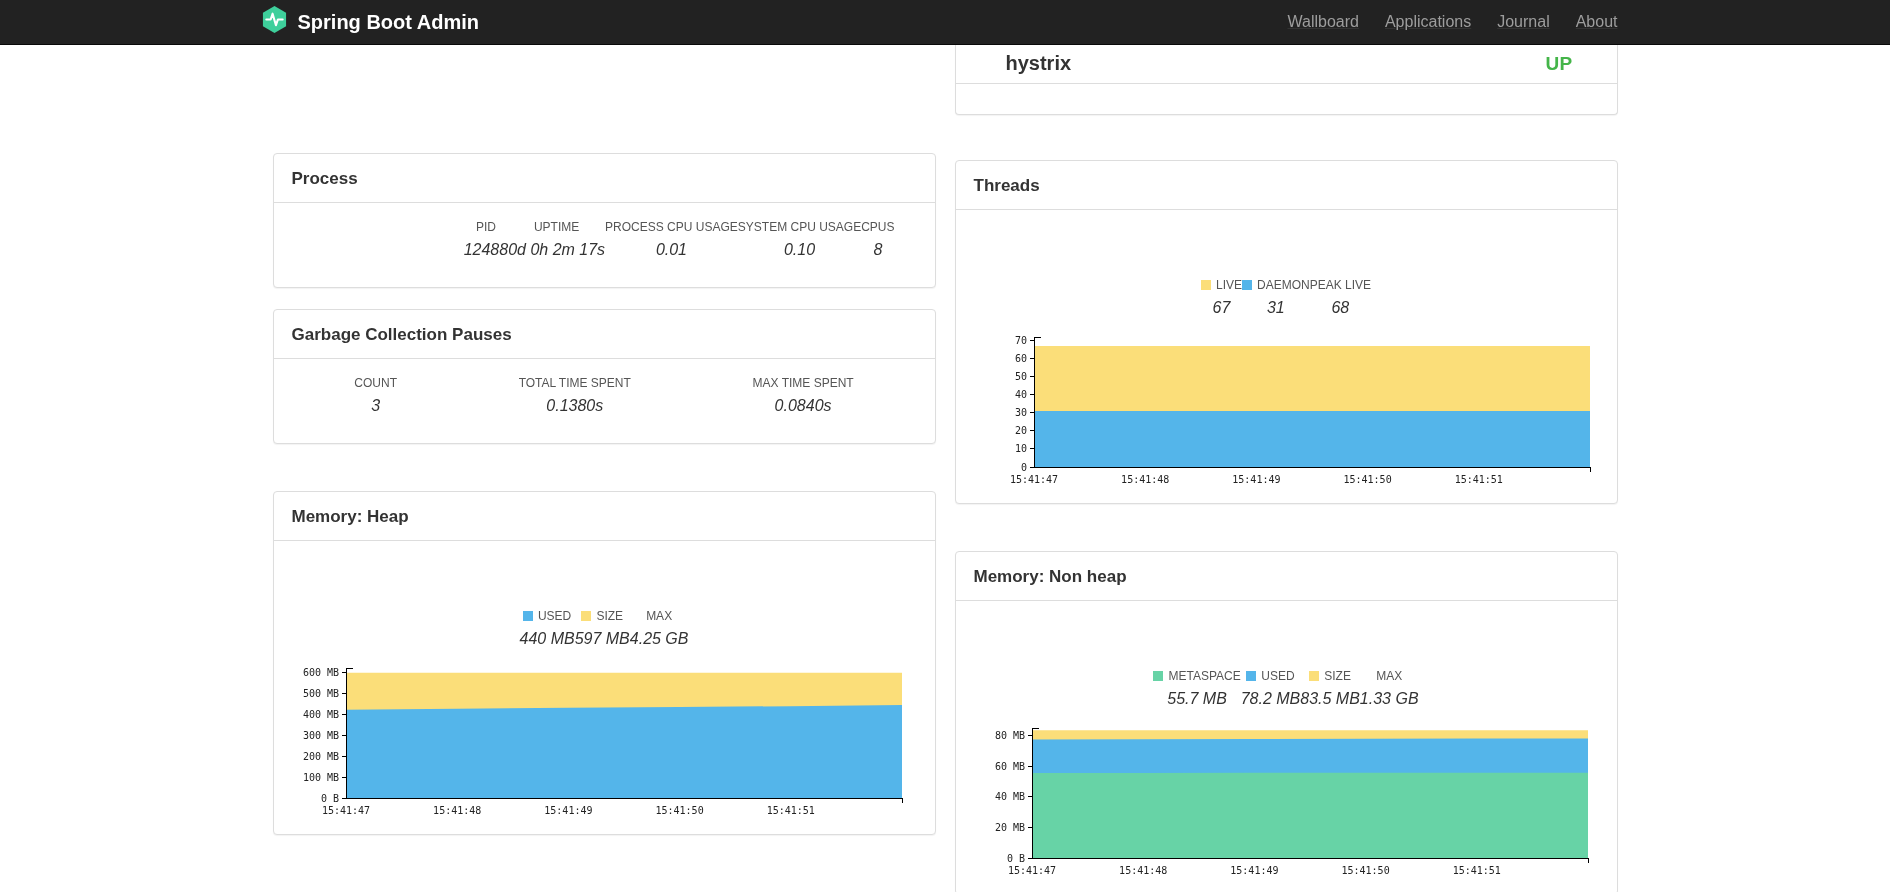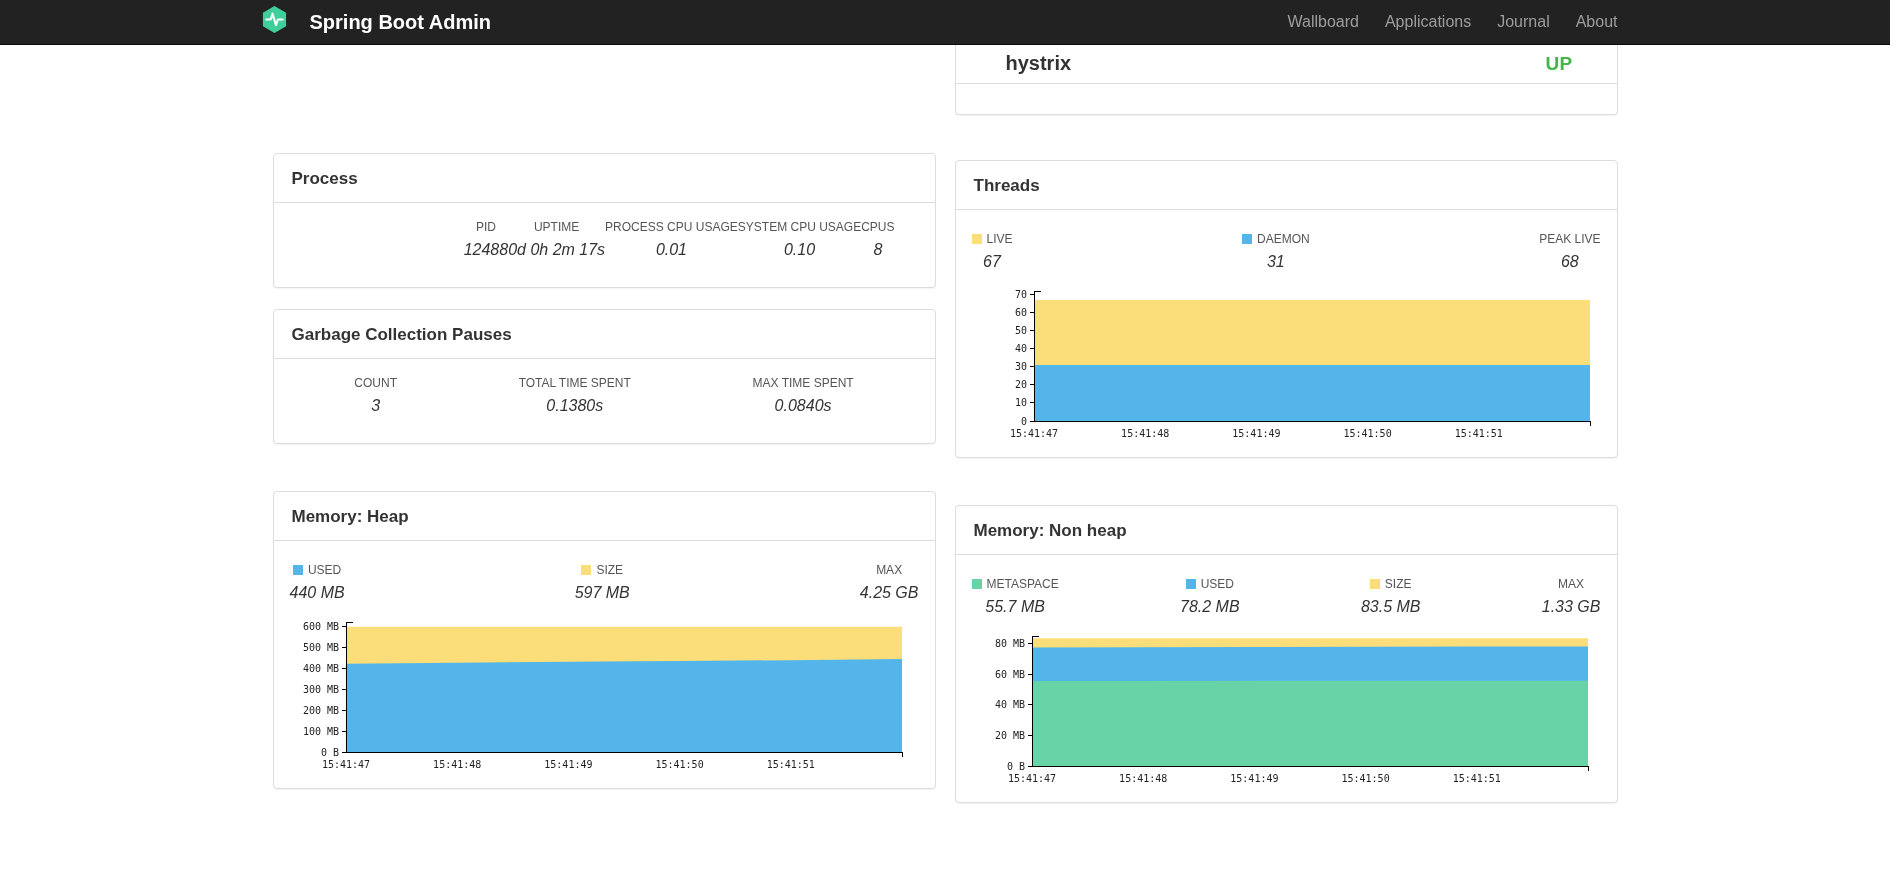--- a/index.html
+++ b/index.html
@@ -8,22 +8,22 @@
     font-family: "Liberation Sans", sans-serif;
     background: #fff;
     color: #333;
     min-height: 892px;
     width: 1890px;
     overflow-x: hidden;
   }
   
   .navbar { background:#222; height:45px; border-bottom:1px solid #090909; }
   .nav-inner { width:1345px; margin:0 auto; height:100%; display:flex; justify-content:space-between; align-items:center; }
-  .brand { display:flex; align-items:center; gap:22px; color:#fff; font-size:20px; font-weight:bold; text-decoration:none; cursor:pointer; margin-left:-12px; }
-  .nav-links { display:flex; align-items:center; }
+  .brand { display:flex; align-items:center; gap:10px; color:#fff; font-size:20px; font-weight:bold; text-decoration:none; cursor:pointer; margin-left:-12px; }
+  .nav-links { display:flex; align-items:center;text-decoration:underline; }
   .nav-links a { color:#9d9d9d; font-size:16px; padding:0 13px; text-decoration:none; cursor:pointer; }
   .nav-links a:last-child { padding-right:0; }
 
   
   .container { width:1345px; margin:0 auto; display:flex; gap:19px; align-items:flex-start; }
   .col { width:663px; }
   .col-left { margin-top:108px; }
   .mt21 { margin-top:21px; }
   .mt45 { margin-top:45px; }
   .mt47 { margin-top:47px; }
@@ -43,21 +43,21 @@
   
   .stats-row { display:flex; justify-content:flex-end; padding:17px 40px 28px; }
   .stats-row.around { justify-content:space-around; padding:17px 20px 28px; }
   .stat { text-align:center; }
   .stat-label { font-size:12px; color:#555; white-space:nowrap; }
   .stat-value { font-size:16px; color:#333; margin-top:7px; white-space:nowrap;font-style:italic; }
   .swatch { display:inline-block; width:10px; height:10px; margin-right:5px; vertical-align:-1px; }
 
   
   .chart-body { padding:22px 16px 12px; }
-  .legend-row { display:flex; justify-content:space-between; }
+  .legend-row { display:flex; justify-content:center;margin-top:46px; }
   .chart-wrap { margin-top:14px; }
   .chart-wrap svg { display:block; }
 </style>
 </head>
 <body>
 
 <nav class="navbar">
   <div class="nav-inner">
     <a class="brand">
       <span class="logo">

